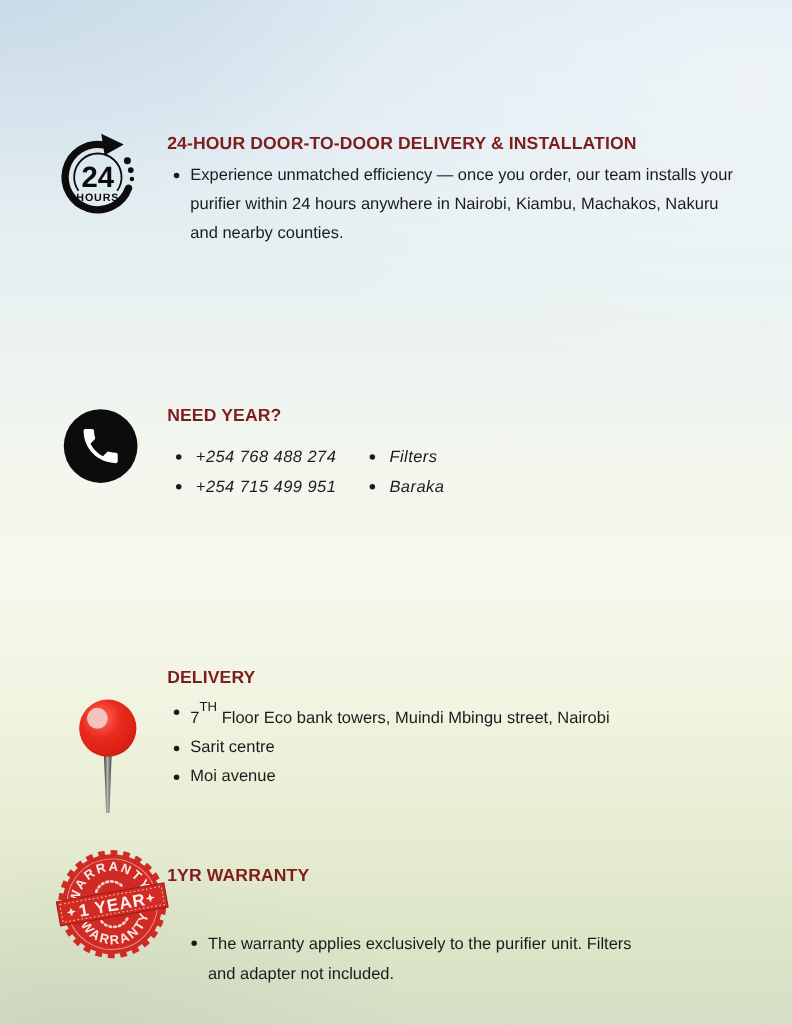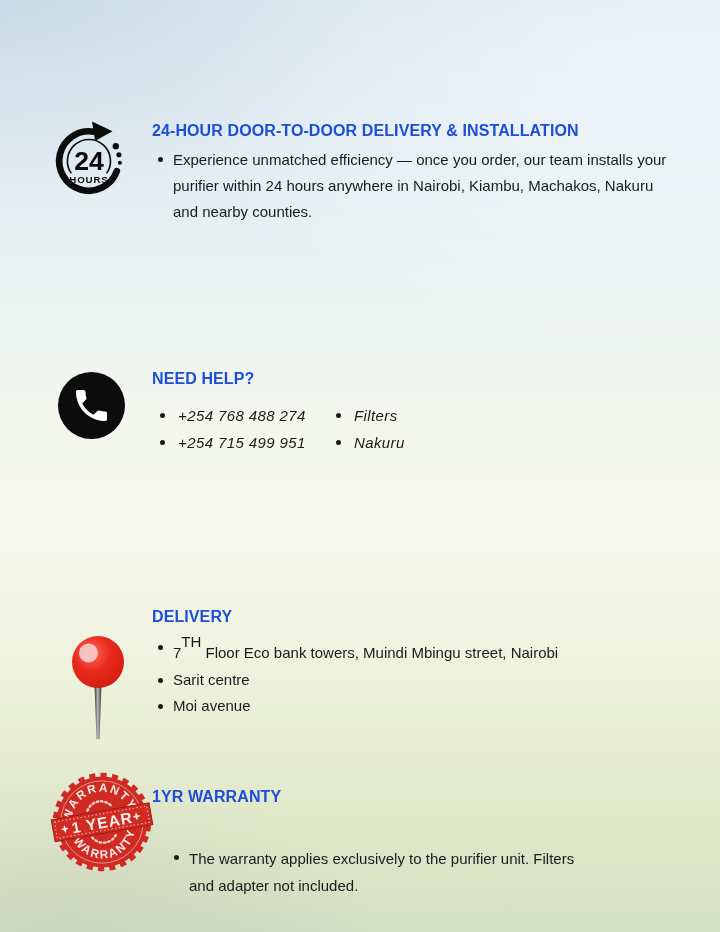--- a/index.html
+++ b/index.html
@@ -6,30 +6,30 @@
   body{
     width:720px;height:932px;position:relative;overflow:hidden;
     font-family:"Liberation Sans",sans-serif;color:#1b1b1b;
     background:
       radial-gradient(90% 40% at 0% 0%, rgba(150,175,200,0.22), rgba(150,175,200,0) 55%),
       radial-gradient(120% 50% at 95% 8%, rgba(255,255,255,0.5), rgba(255,255,255,0) 60%),
       radial-gradient(70% 30% at 10% 100%, rgba(160,170,160,0.18), rgba(160,170,160,0) 60%),
       linear-gradient(180deg,#d8e7f0 0%,#dfebf2 12%,#e9f1f1 30%,#f2f6ee 44%,#f7f8ec 57%,#eff3de 71%,#e5ebd0 83%,#dce5c7 92%,#d5dfc6 100%);
   }
   .abs{position:absolute;}
-  .sec-title{font-size:16px;font-weight:800;color:#1d4ed8;letter-spacing:.1px;white-space:nowrap;}
+  .sec-title{font-size:16px;font-weight:800;color:#7f1d1d;letter-spacing:.1px;white-space:nowrap;}
   .bullets{display:flex;flex-direction:column;}
   .bullet-row{display:flex;font-size:15px;line-height:26px;color:#1b1b1b;justify-content:space-between;}
   .dot{width:5px;height:5px;border-radius:50%;background:#1b1b1b;flex:none;margin:10px 10px 0 6px;}
   .phone-row{display:flex;align-items:center;height:27px;font-size:15px;letter-spacing:.4px;}
   .phone-row .dot{margin:0 13px 0 8px;}
   .phone-num{width:150px;}
   .loc-row{display:flex;font-size:15px;line-height:26.5px;}
   .loc-row .dot{margin-top:11px;}
-  sup.th{font-size:15px;position:relative;top:-5px;letter-spacing:0;}
+  sup.th{font-size:12px;position:relative;top:-5px;letter-spacing:0;}
   .warr-bullets .bullet-row{line-height:27px;margin-top:33px;}
   svg text{font-family:"Liberation Sans",sans-serif;}
 </style>
 </head>
 <body>
 
 <div class="abs" style="left:0;top:0;width:720px;">
   <svg class="abs" style="left:50px;top:118px;" width="82" height="82" viewBox="0 0 80 80">
     <path d="M 43.0 13.4 A 29 29 0 1 0 65.2 51.9" fill="none" stroke="#0c0c0c" stroke-width="6.5" stroke-linecap="round"></path>
     <polygon points="41,3.5 61,13 44,22.5" fill="#0c0c0c"></polygon>
@@ -52,34 +52,34 @@
 </div>
 
 <div class="abs" style="left:0;top:0;width:720px;">
   <svg class="abs" style="left:57px;top:371px;" width="69" height="69" viewBox="0 0 70 70">
     <circle cx="35" cy="35" r="34" fill="#0c0c0c"></circle>
     <g transform="translate(14,14) scale(1.75)">
       <path d="M6.62 10.79c1.44 2.83 3.76 5.14 6.59 6.59l2.2-2.2c.27-.27.67-.36 1.02-.24 1.12.37 2.33.57 3.57.57.55 0 1 .45 1 1V20c0 .55-.45 1-1 1-9.39 0-17-7.61-17-17 0-.55.45-1 1-1h3.5c.55 0 1 .45 1 1 0 1.25.2 2.45.57 3.57.11.35.03.74-.25 1.02l-2.2 2.2z" fill="#ffffff"></path>
     </g>
   </svg>
 
-  <div class="abs sec-title" style="left:152px;top:370px;">NEED HELP?</div>
+  <div class="abs sec-title" style="left:152px;top:370px;">NEED YEAR?</div>
 
   <div class="abs" style="left:152px;top:402px;font-style:italic;">
     <div class="phone-row">
       <span class="dot"></span>
       <span class="phone-num">+254 768 488 274</span>
       <span class="dot"></span>
       <span>Filters</span>
     </div>
     <div class="phone-row">
       <span class="dot"></span>
       <span class="phone-num">+254 715 499 951</span>
       <span class="dot"></span>
-      <span>Nakuru</span>
+      <span>Baraka</span>
     </div>
   </div>
 </div>
 
 <div class="abs" style="left:0;top:0;width:720px;">
   <svg class="abs" style="left:68px;top:630px;" width="60" height="115" viewBox="0 0 60 115">
     <defs>
       <radialGradient id="pinball" cx="38%" cy="32%" r="78%">
         <stop offset="0%" stop-color="#ff6a5e"></stop>
         <stop offset="45%" stop-color="#ea2a1d"></stop>

